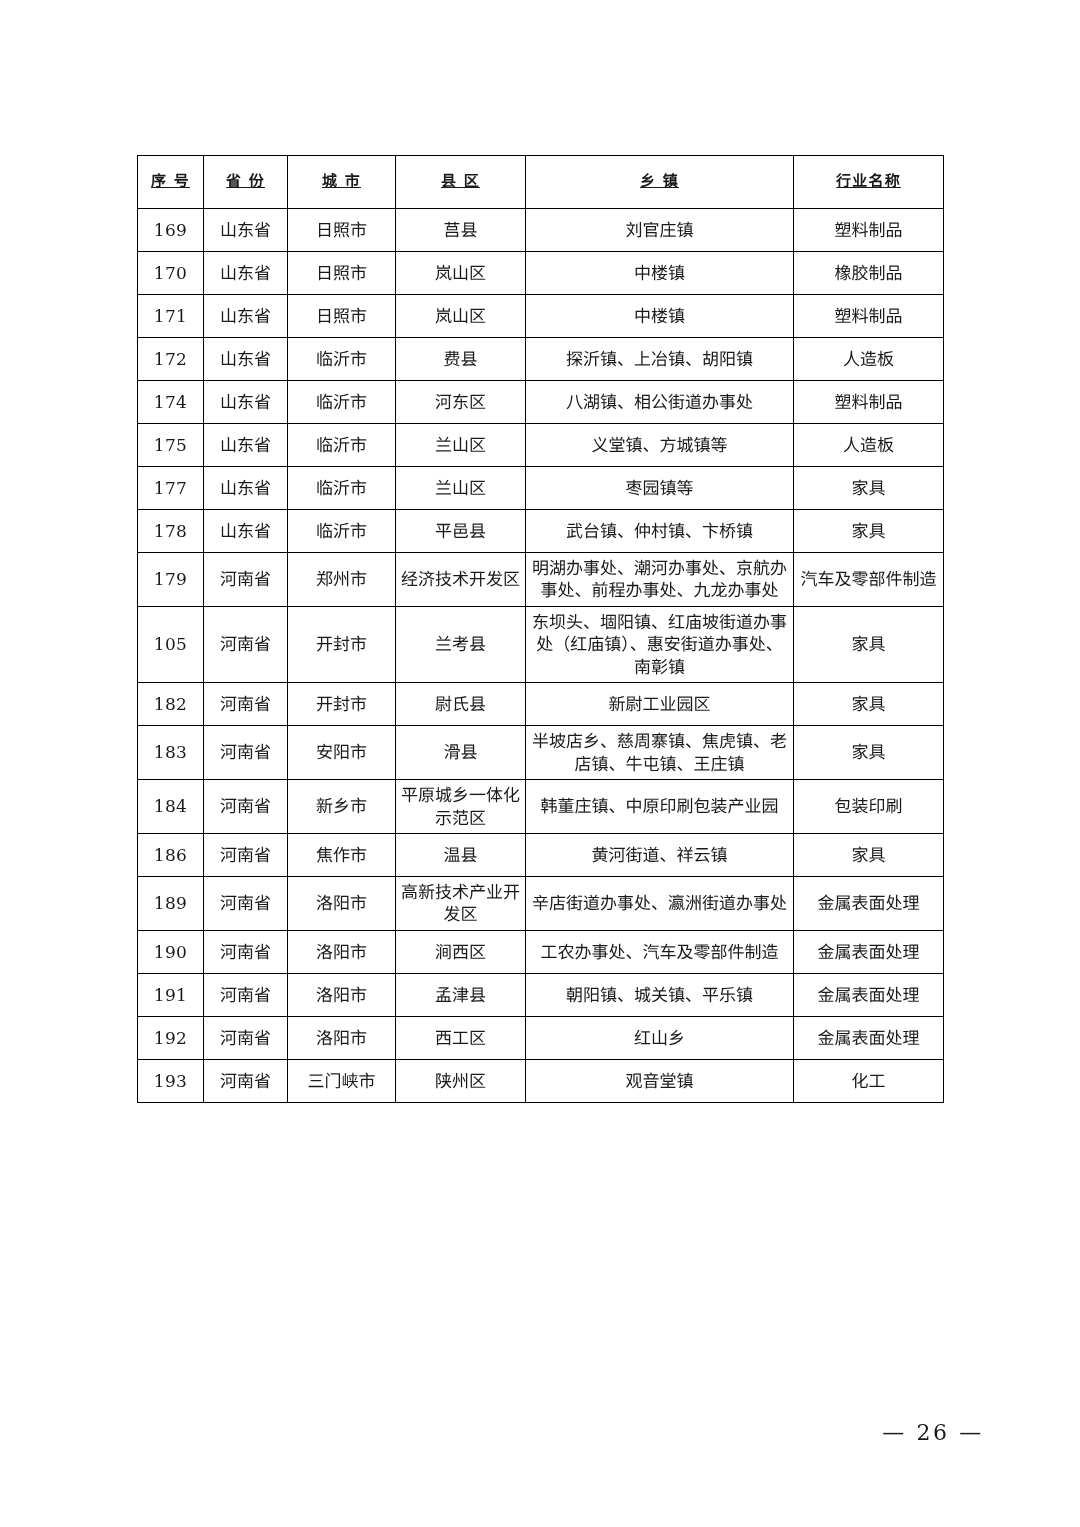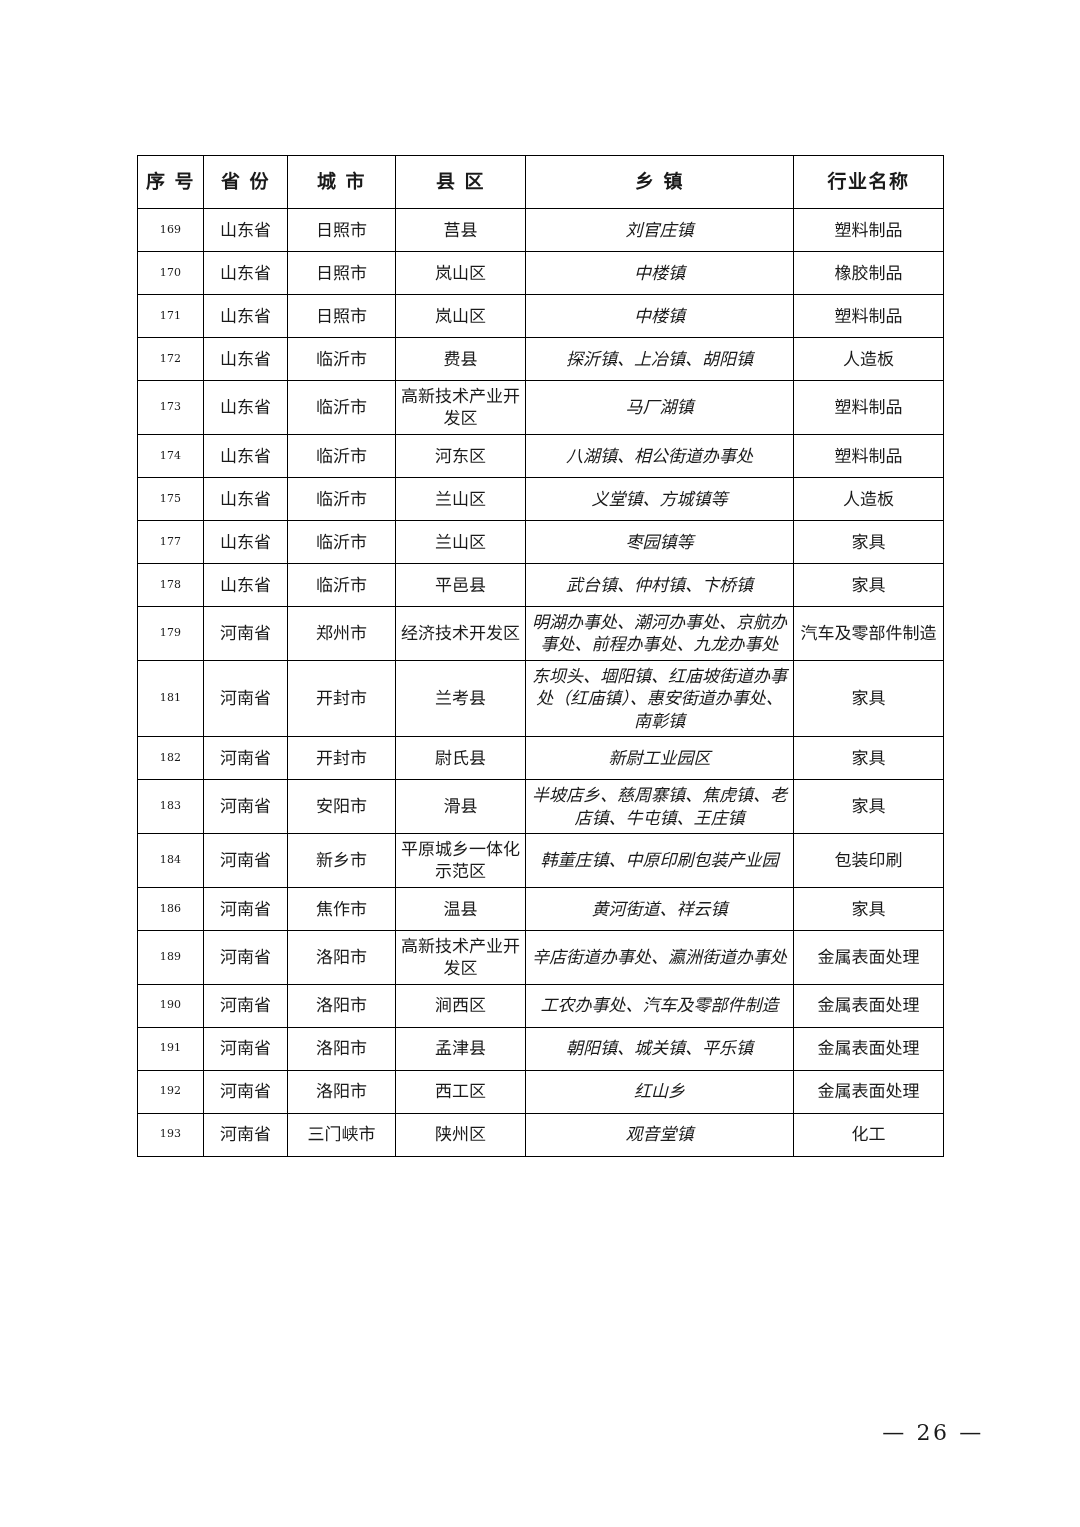--- a/index.html
+++ b/index.html
@@ -46,38 +46,38 @@
   table.doc-table td {
     border: 1px solid #000000;
     text-align: center;
     vertical-align: middle;
     padding: 4px 3px;
     line-height: 1.32;
     font-weight: normal;
   }
   table.doc-table thead th {
     height: 44px;
-    font-size: 19px;
+    font-size: 15px;
     letter-spacing: 0.08em;
     font-family: "DejaVu Sans", "Liberation Sans", sans-serif;
     font-weight: bold;
+    text-decoration: underline;
   }
   table.doc-table tbody td {
     font-size: 17px;
     height: 34px;
   }
   table.doc-table tbody td.seq-cell {
     font-family: "DejaVu Serif", "Liberation Serif", serif;
-    font-size: 11px;
+    font-size: 17px;
     letter-spacing: 0.02em;
   }
   table.doc-table tbody td.town-cell {
     padding-left: 6px;
     padding-right: 6px;
-    font-style: italic;
   }
   .page-footer {
     position: absolute;
     left: 0;
     top: 1420px;
     width: 1080px;
     text-align: right;
     padding-right: 96px;
     box-sizing: border-box;
     font-size: 22px;
@@ -138,28 +138,20 @@
           </tr>
           <tr>
             <td class="seq-cell">172</td>
             <td>山东省</td>
             <td>临沂市</td>
             <td>费县</td>
             <td class="town-cell">探沂镇、上冶镇、胡阳镇</td>
             <td>人造板</td>
           </tr>
           <tr>
-            <td class="seq-cell">173</td>
-            <td>山东省</td>
-            <td>临沂市</td>
-            <td>高新技术产业开发区</td>
-            <td class="town-cell">马厂湖镇</td>
-            <td>塑料制品</td>
-          </tr>
-          <tr>
             <td class="seq-cell">174</td>
             <td>山东省</td>
             <td>临沂市</td>
             <td>河东区</td>
             <td class="town-cell">八湖镇、相公街道办事处</td>
             <td>塑料制品</td>
           </tr>
           <tr>
             <td class="seq-cell">175</td>
             <td>山东省</td>
@@ -186,21 +178,21 @@
           </tr>
           <tr>
             <td class="seq-cell">179</td>
             <td>河南省</td>
             <td>郑州市</td>
             <td>经济技术开发区</td>
             <td class="town-cell">明湖办事处、潮河办事处、京航办事处、前程办事处、九龙办事处</td>
             <td>汽车及零部件制造</td>
           </tr>
           <tr>
-            <td class="seq-cell">181</td>
+            <td class="seq-cell">105</td>
             <td>河南省</td>
             <td>开封市</td>
             <td>兰考县</td>
             <td class="town-cell">东坝头、堌阳镇、红庙坡街道办事处（红庙镇）、惠安街道办事处、南彰镇</td>
             <td>家具</td>
           </tr>
           <tr>
             <td class="seq-cell">182</td>
             <td>河南省</td>
             <td>开封市</td>

